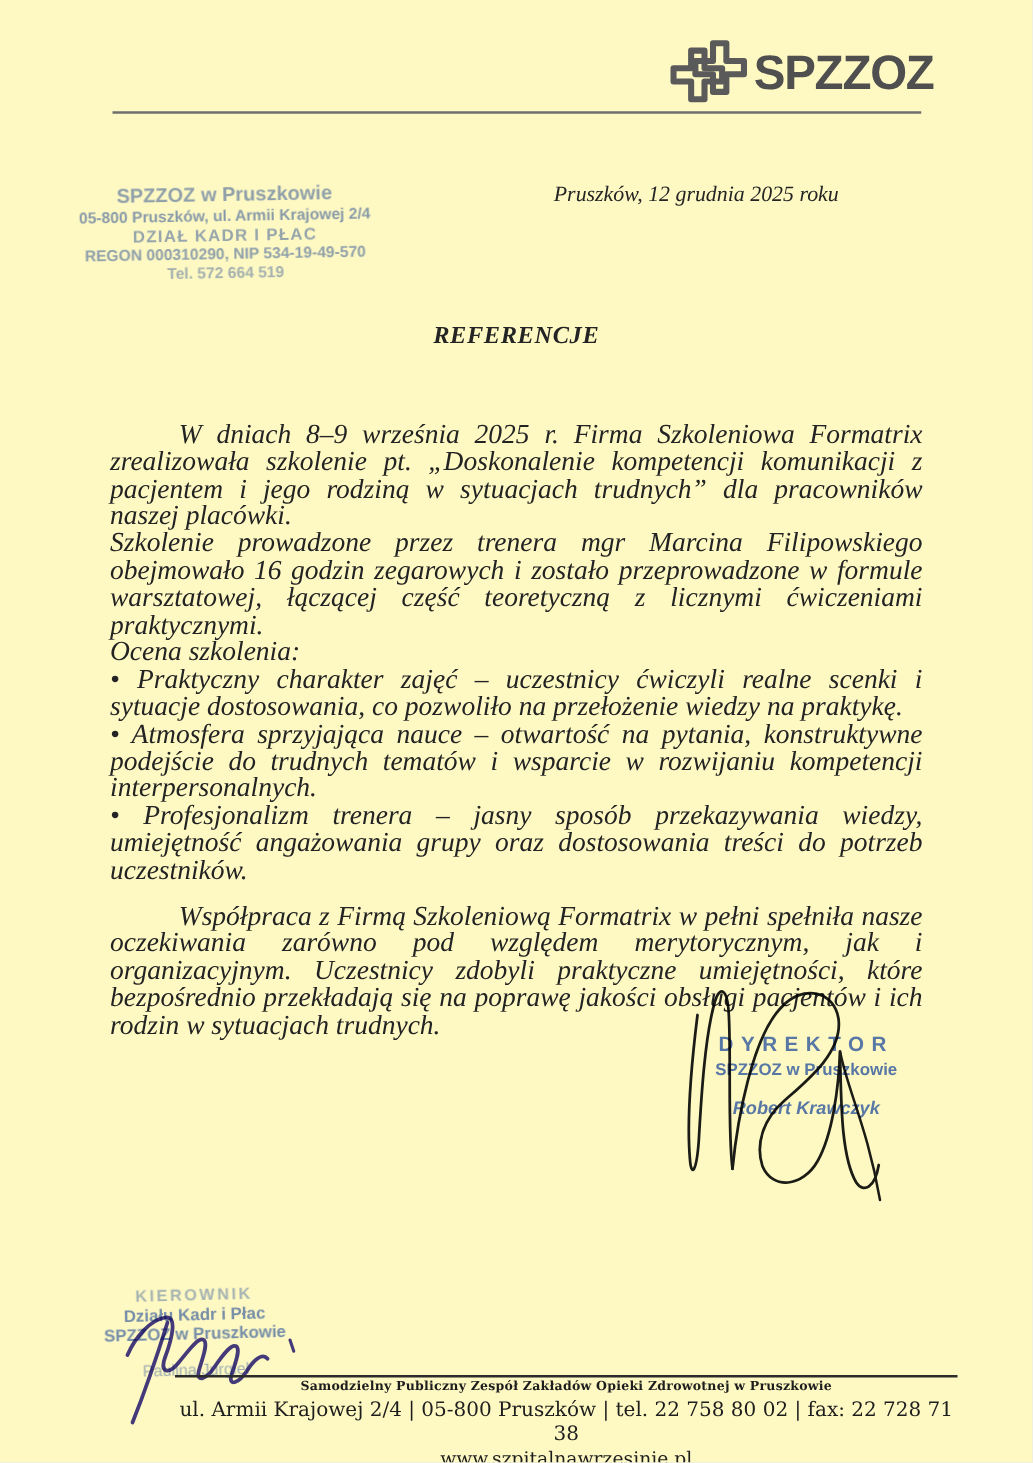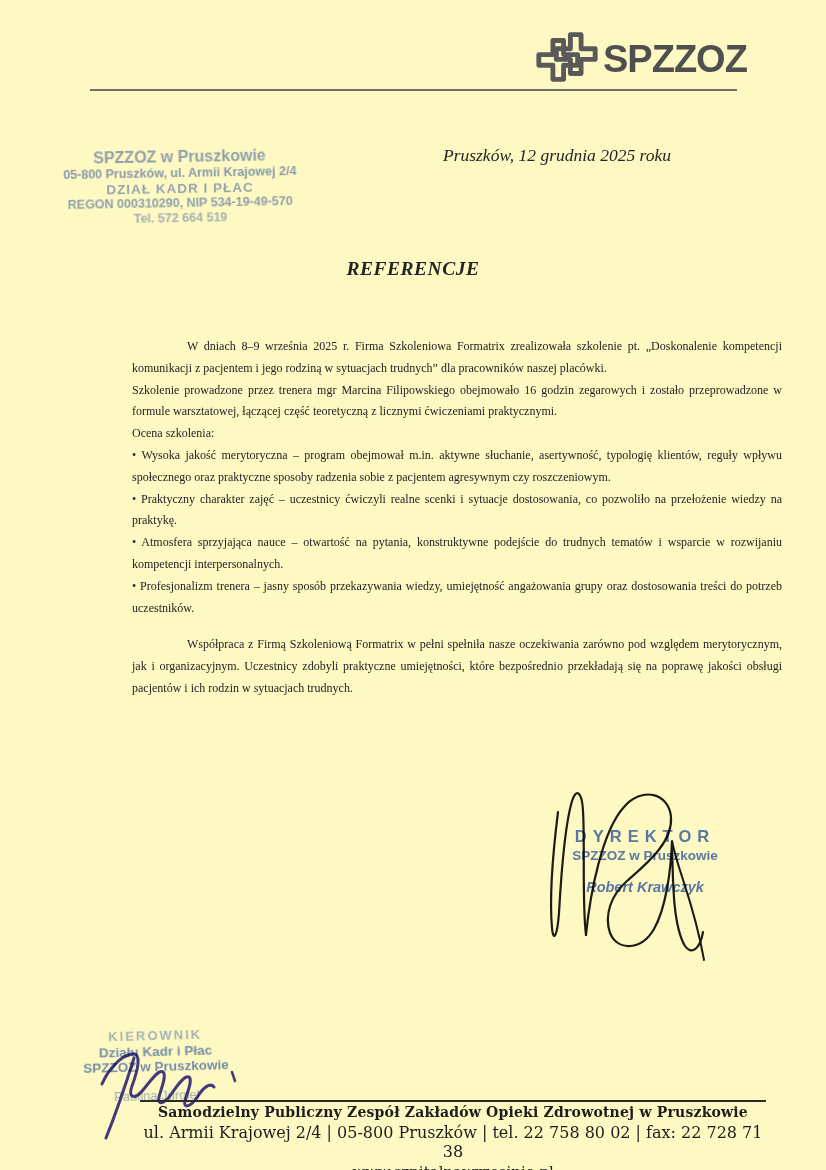--- a/index.html
+++ b/index.html
@@ -40,22 +40,22 @@
   .stamp-top .s5{font-size:12.5px;font-weight:bold;opacity:.7;}
   
   .doc-title{
     position:absolute;left:88px;top:258px;width:650px;
     text-align:center;font-weight:bold;font-style:italic;
     font-size:19.5px;letter-spacing:.5px;color:#242424;
   }
   
   .body-text{
     position:absolute;left:88px;top:336px;width:650px;
-    font-size:12px;line-height:21.8px;
-    text-align:justify;color:#232323;margin-left:44px;
+    font-style:italic;font-size:22px;line-height:21.8px;
+    text-align:justify;color:#232323;
   }
   .body-text p{margin:0;}
   .body-text p.indent{text-indent:55px;}
   .body-text p.gap{margin-top:15px;}
   .plain{text-align:left;}
   
   .stamp-dir{
     position:absolute;left:556px;top:827px;width:178px;
     color:#4a6fd4;font-family:"Liberation Sans", sans-serif;
     line-height:1.2;opacity:.92;
@@ -74,21 +74,21 @@
   .stamp-kier .k2{font-size:13.5px;font-weight:bold;}
   .stamp-kier .k3{font-size:13.5px;font-weight:bold;}
   .stamp-kier .k4{font-size:13px;margin-top:15px;opacity:.7;}
   .sig-small{position:absolute;left:82px;top:1042px;mix-blend-mode:multiply;}
   
   .footer-rule{position:absolute;left:140px;top:1100px;width:626px;height:2px;background:#2b2b2b;}
   .footer{
     position:absolute;left:140px;top:1104px;width:626px;
     text-align:center;font-family:"DejaVu Serif", serif;color:#1d1d1d;
   }
-  .footer .f1{font-size:14px;font-weight:bold;letter-spacing:.2px;}
+  .footer .f1{font-size:10px;font-weight:bold;letter-spacing:.2px;}
   .footer .f2{font-size:16px;margin-top:3px;}
   .footer .f3{font-size:15px;margin-top:2px;text-decoration:underline;}
 </style>
 </head>
 <body>
 
 <div class="page">
 
   <div class="logo-wrap">
     <span>
@@ -110,21 +110,20 @@
   </div>
 
   <div class="date-line">Pruszków, 12 grudnia 2025 roku</div>
 
   <div class="doc-title">REFERENCJE</div>
 
   <div class="body-text">
     <p class="indent">W dniach 8–9 września 2025 r. Firma Szkoleniowa Formatrix zrealizowała szkolenie pt. „Doskonalenie kompetencji komunikacji z pacjentem i jego rodziną w sytuacjach trudnych” dla pracowników naszej placówki.</p>
     <p>Szkolenie prowadzone przez trenera mgr Marcina Filipowskiego obejmowało 16 godzin zegarowych i zostało przeprowadzone w formule warsztatowej, łączącej część teoretyczną z licznymi ćwiczeniami praktycznymi.</p>
     <p class="plain">Ocena szkolenia:</p>
-    <p>• Wysoka jakość merytoryczna – program obejmował m.in. aktywne słuchanie, asertywność, typologię klientów, reguły wpływu społecznego oraz praktyczne sposoby radzenia sobie z pacjentem agresywnym czy roszczeniowym.</p>
     <p>• Praktyczny charakter zajęć – uczestnicy ćwiczyli realne scenki i sytuacje dostosowania, co pozwoliło na przełożenie wiedzy na praktykę.</p>
     <p>• Atmosfera sprzyjająca nauce – otwartość na pytania, konstruktywne podejście do trudnych tematów i wsparcie w rozwijaniu kompetencji interpersonalnych.</p>
     <p>• Profesjonalizm trenera – jasny sposób przekazywania wiedzy, umiejętność angażowania grupy oraz dostosowania treści do potrzeb uczestników.</p>
     <p class="indent gap">Współpraca z Firmą Szkoleniową Formatrix w pełni spełniła nasze oczekiwania zarówno pod względem merytorycznym, jak i organizacyjnym. Uczestnicy zdobyli praktyczne umiejętności, które bezpośrednio przekładają się na poprawę jakości obsługi pacjentów i ich rodzin w sytuacjach trudnych.</p>
   </div>
 
   <div class="stamp stamp-dir">
     <div class="role">DYREKTOR</div>
     <div class="org">SPZZOZ w Pruszkowie</div>
     <div class="name">Robert Krawczyk</div>

